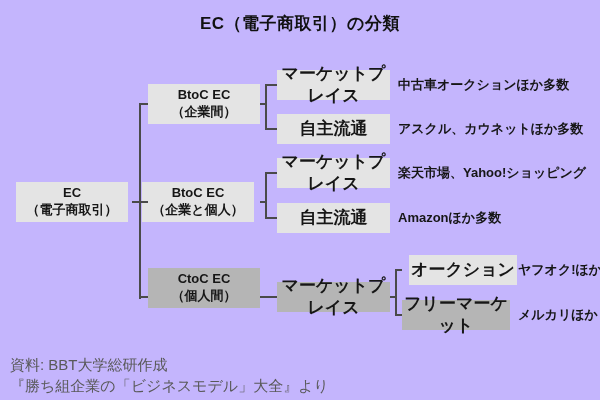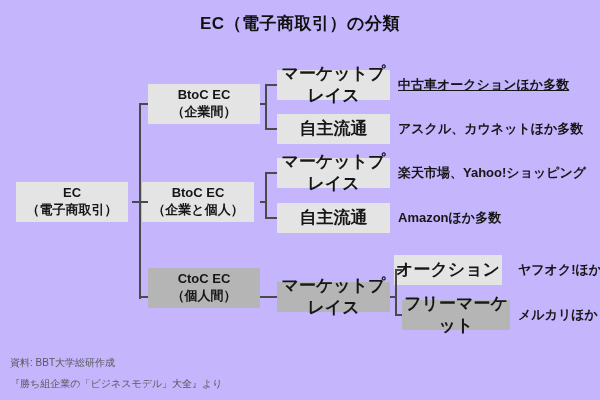--- a/index.html
+++ b/index.html
@@ -21,21 +21,21 @@
   .lv2 { font-size:13px; }
   .lv3 { font-size:17px; }
   .hline, .vline { position:absolute; background:#4a4a4a; }
   .hline { height:2px; }
   .vline { width:2px; }
   .note {
     position:absolute; height:30px; display:flex; align-items:center;
     font-size:13px; font-weight:bold; color:#161616; white-space:nowrap;
   }
   .footer-line {
-    position:absolute; left:10px; font-size:10px; color:#595959;
+    position:absolute; left:10px; font-size:15px; color:#595959;
   }
 </style>
 </head>
 <body>
 
 <div class="canvas">
 
   <div class="title">EC（電子商取引）の分類</div>
 
   <div class="box light lv2" style="left:16px;top:182px;width:112px;height:40px;">
@@ -65,28 +65,28 @@
   <div class="box light lv3" style="left:277px;top:158px;width:113px;height:30px;">
     <div>マーケットプレイス</div>
   </div>
   <div class="box light lv3" style="left:277px;top:203px;width:113px;height:30px;">
     <div>自主流通</div>
   </div>
   <div class="box dark lv3" style="left:277px;top:282px;width:113px;height:30px;">
     <div>マーケットプレイス</div>
   </div>
 
-  <div class="box light lv3" style="left:394px;top:255px;width:108px;height:30px;">
+  <div class="box light lv3" style="left:409px;top:255px;width:108px;height:30px;">
     <div>オークション</div>
   </div>
   <div class="box dark lv3" style="left:402px;top:300px;width:108px;height:30px;">
     <div>フリーマーケット</div>
   </div>
 
-  <div class="note" style="left:398px;top:70px;text-decoration:underline;">中古車オークションほか多数</div>
+  <div class="note" style="left:398px;top:70px;">中古車オークションほか多数</div>
   <div class="note" style="left:398px;top:114px;">アスクル、カウネットほか多数</div>
   <div class="note" style="left:398px;top:158px;">楽天市場、Yahoo!ショッピング</div>
   <div class="note" style="left:398px;top:203px;">Amazonほか多数</div>
   <div class="note" style="left:518px;top:255px;">ヤフオク!ほか</div>
   <div class="note" style="left:518px;top:300px;">メルカリほか</div>
 
   <div class="hline" style="left:132px;top:201px;width:16px;"></div>
   <div class="vline" style="left:139px;top:103px;height:196px;"></div>
   <div class="hline" style="left:139px;top:103px;width:9px;"></div>
   <div class="hline" style="left:139px;top:296px;width:9px;"></div>

